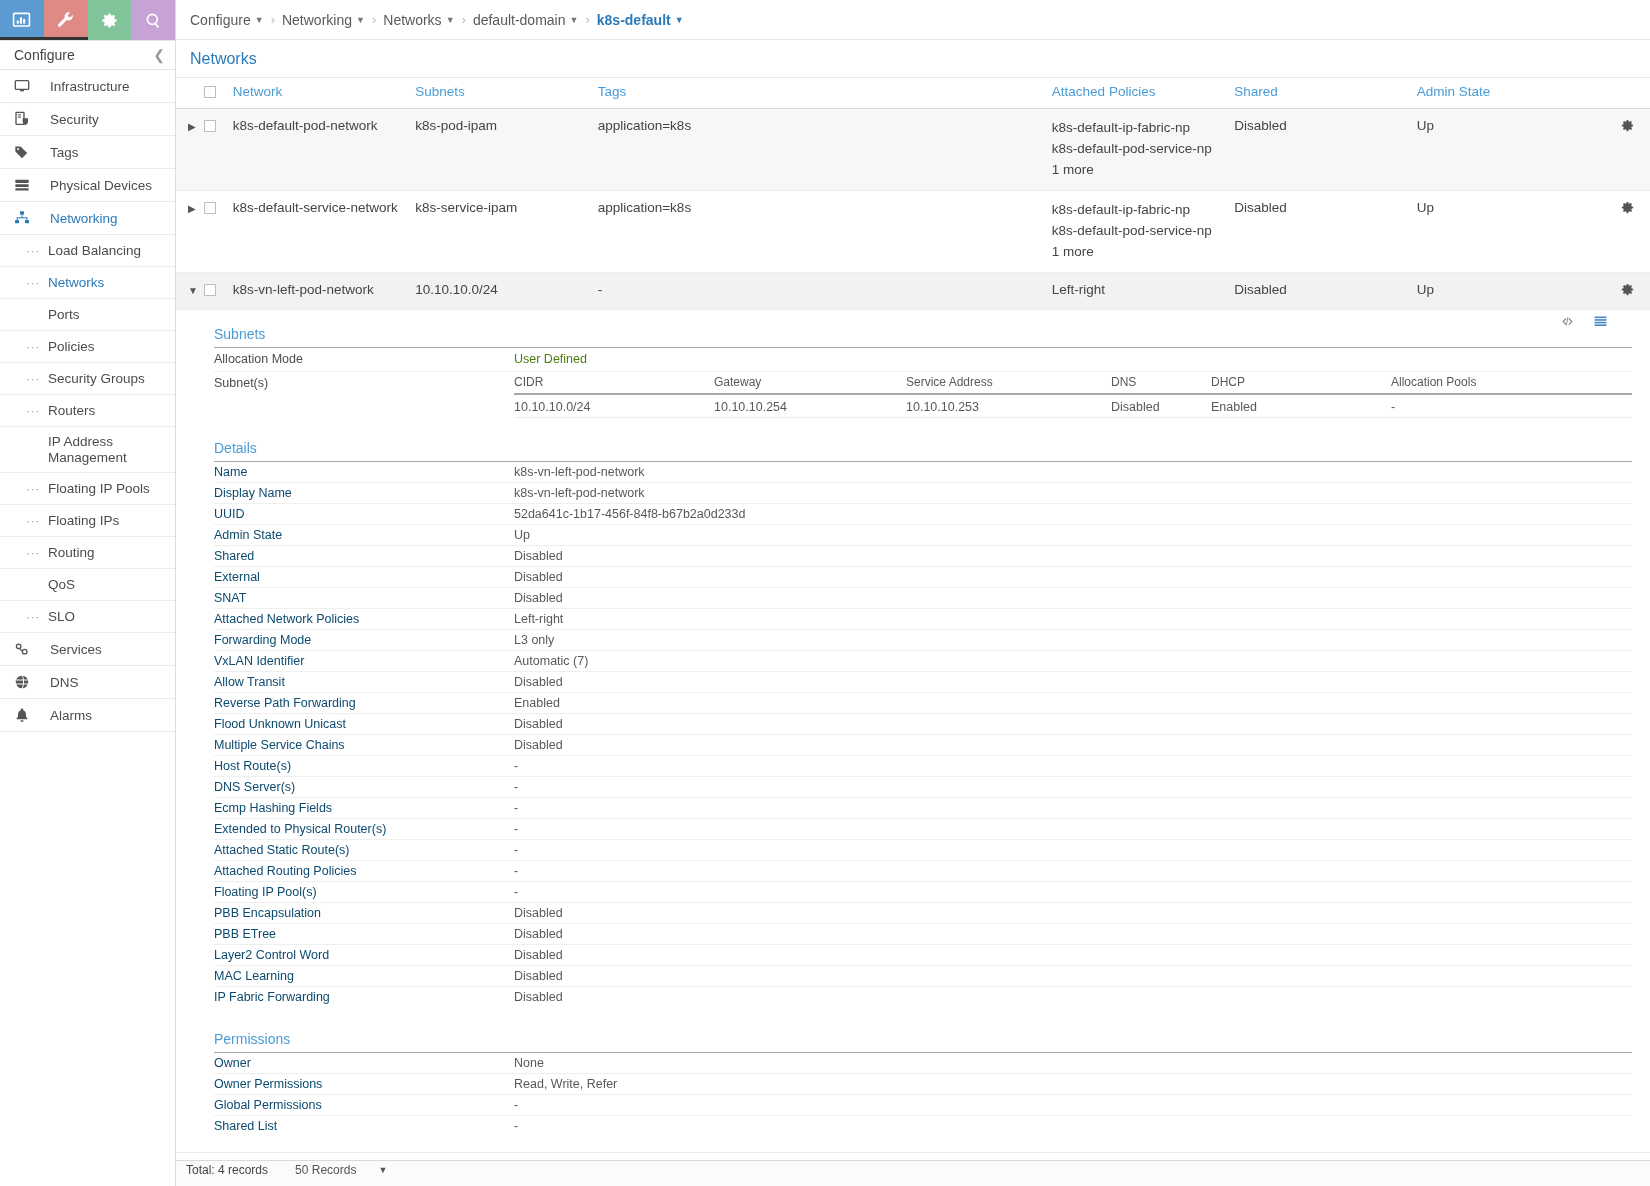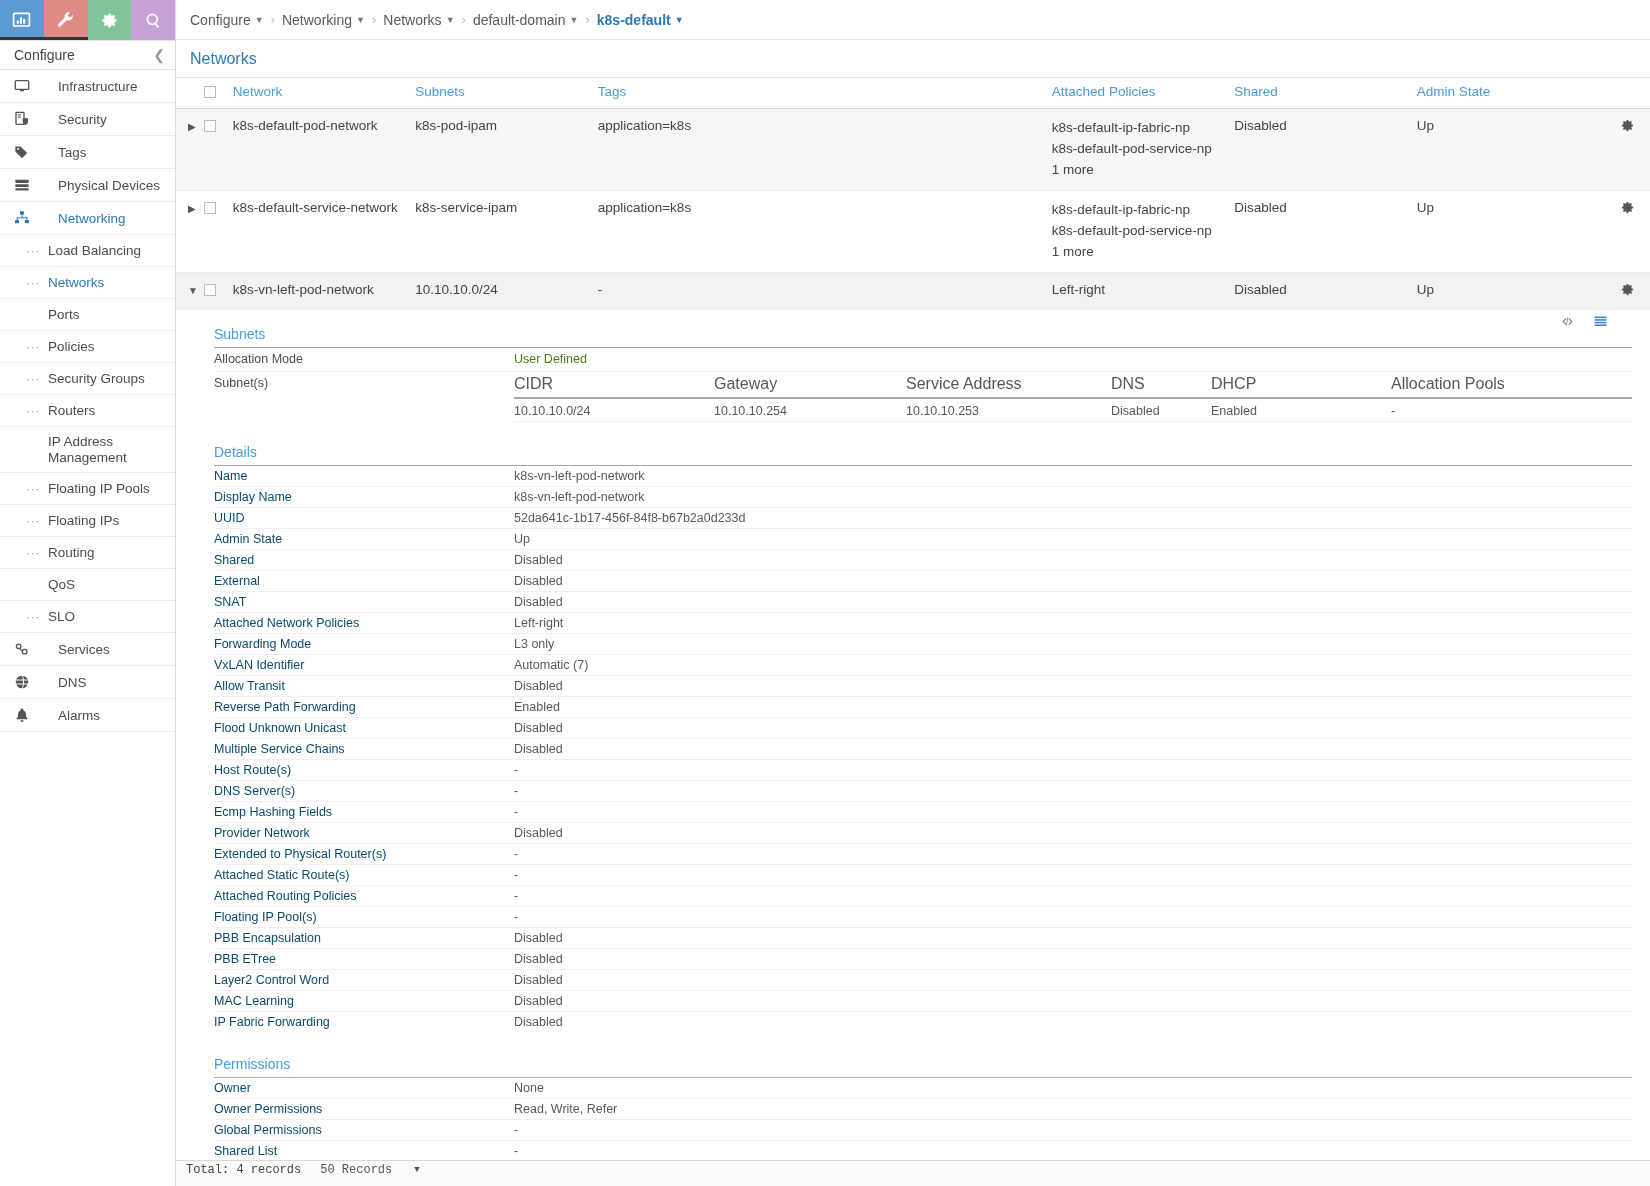--- a/index.html
+++ b/index.html
@@ -34,21 +34,21 @@
   .sb-title {
     height: 30px; display: flex; align-items: center;
     padding: 0 10px 0 14px; border-bottom: 1px solid #e3e3e3;
     border-top: 1px solid #e3e3e3;
     font-size: 14px; color: #444;
   }
   .sb-title .label { flex: 1; }
   .collapse-btn { color: #999; font-size: 14px; cursor: pointer; }
 
   .sb-item {
-    display: flex; align-items: center; gap: 26px;
+    display: flex; align-items: center; gap: 18px;
     padding: 0 10px 0 12px; height: 33px;
     border-bottom: 1px solid #ececec;
     color: #4c4c4c; font-size: 13.5px; cursor: pointer;
   }
   .sb-item .ico { width: 20px; display: flex; justify-content: center; align-items: center; }
   .sb-item .ico svg { width: 16px; height: 16px; fill: #555; }
   .sb-item.sel { color: #2a7ab9; }
   .sb-item.sel .ico svg { fill: #2a7ab9; }
 
   .sb-sub {
@@ -133,42 +133,42 @@
   .kv td {
     padding: 3px 0 3px 0; font-size: 12.5px; color: #555;
     border-bottom: 1px solid #efefef; vertical-align: top;
   }
   .kv td.k { width: 300px; color: #0c4a6e; }
   .kv td.v { color: #595959; }
   .kv tr.nb td { border-bottom: none; }
 
   .sub-tbl { width: 100%; border-collapse: collapse; table-layout: fixed; margin-top: 1px; }
   .sub-tbl th {
-    text-align: left; font-weight: normal; color: #585858; font-size: 16px;
+    text-align: left; font-weight: normal; color: #585858; font-size: 12px;
     padding: 2px 0 4px 0; border-bottom: 2px solid #a8a8a8;
   }
   .sub-tbl td { font-size: 12.5px; color: #595959; padding: 5px 0 3px 0; }
   .sw-cidr { width: 200px; }
   .sw-gw   { width: 192px; }
   .sw-svc  { width: 205px; }
   .sw-dns  { width: 100px; }
   .sw-dhcp { width: 180px; }
   .sw-pool { width: auto; }
 
   .alloc-row { display: flex; font-size: 12.5px; padding: 4px 0 5px 0; border-bottom: 1px solid #efefef;}
   .alloc-row .k { width: 300px; color: #4c4c4c; }
   .alloc-row .v { color: #4d7c0f; }
   .subnets-label { width: 300px; font-size: 12.5px; color: #4c4c4c; padding-top: 4px; }
   .subnets-wrap { display: flex; }
   .subnets-wrap .right { flex: 1; }
 
   .footer {
-    height: 26px; display: flex; align-items: center; gap: 14px;
+    height: 26px; display: flex; align-items: center; gap: 22px;
     padding: 0 0 8px 10px; border-top: 1px solid #d9d9d9; background: #fbfbfb;
-    font-size: 12px; color: #444; font-family: Liberation Mono, monospace;
+    font-size: 12px; color: #444;
   }
   .rec-select {
     display: inline-flex; align-items: center; gap: 22px;
     border: 1px solid transparent; padding: 1px 4px; cursor: pointer; color: #555;
   }
   .rec-select .cd { font-size: 9px; }
 </style>
 </head>
 <body>
 
@@ -584,24 +584,20 @@
                       </tr>
                     <tr>
                         <td class="k">DNS Server(s)</td>
                         <td class="v">-</td>
                       </tr>
                     <tr>
                         <td class="k">Ecmp Hashing Fields</td>
                         <td class="v">-</td>
                       </tr>
                     <tr>
-                        <td class="k">Provider Network</td>
-                        <td class="v">Disabled</td>
-                      </tr>
-                    <tr>
                         <td class="k">Extended to Physical Router(s)</td>
                         <td class="v">-</td>
                       </tr>
                     <tr>
                         <td class="k">Attached Static Route(s)</td>
                         <td class="v">-</td>
                       </tr>
                     <tr>
                         <td class="k">Attached Routing Policies</td>
                         <td class="v">-</td>

